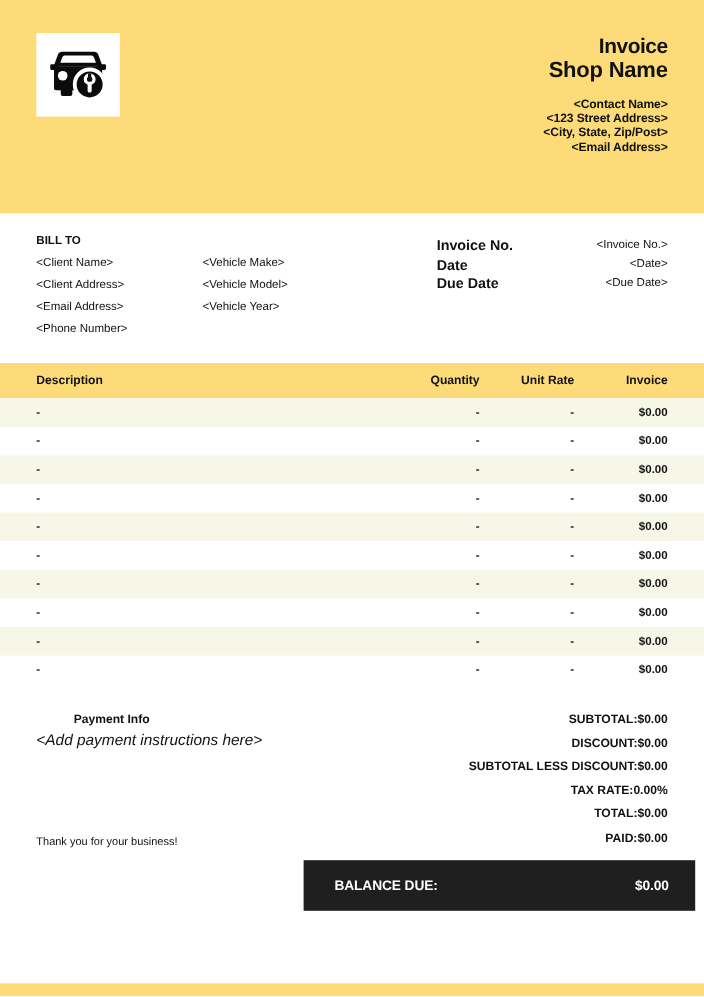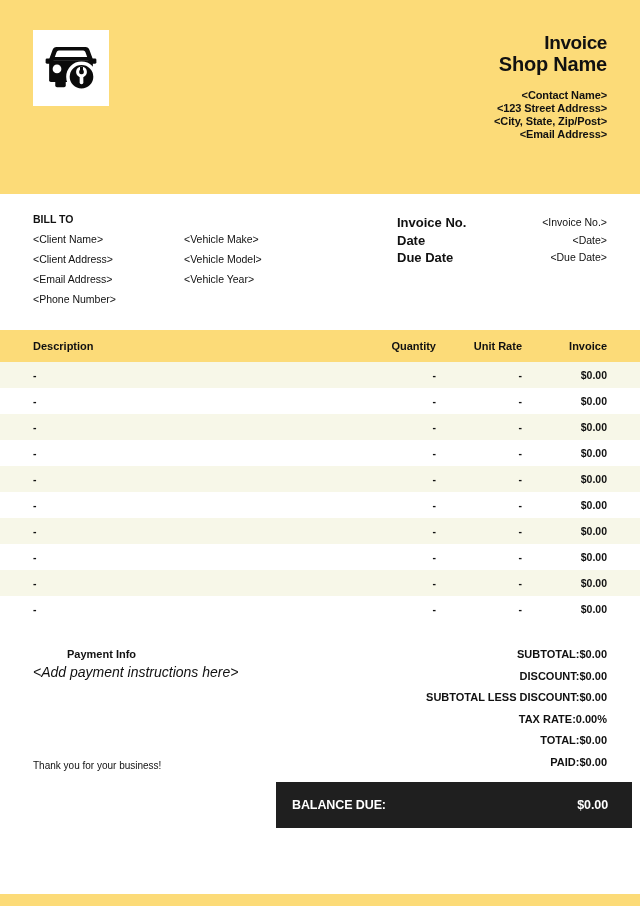--- a/index.html
+++ b/index.html
@@ -45,21 +45,21 @@
 
   
   .pay-label{position:absolute;left:33px;top:648px;font-size:11px;font-weight:700;padding-left:34px;}
   .pay-instr{position:absolute;left:33px;top:664px;font-size:14px;font-style:italic;}
   .totals{position:absolute;left:287px;top:647px;width:320px;}
   .totals .trow2{display:flex;justify-content:flex-end;height:21.5px;
                  font-size:11px;font-weight:700;line-height:14px;}
   .thankyou{position:absolute;left:33px;top:760px;font-size:10px;}
   .balance-bar{position:absolute;left:276px;top:782px;width:356px;height:46px;background:var(--bar);
                color:#ffffff;display:flex;align-items:center;justify-content:space-between;
-               padding:0 24px 0 16px;font-size:12.5px;font-weight:700;letter-spacing:-0.1px;}
+               padding:0 24px 0 28px;font-size:12.5px;font-weight:700;letter-spacing:-0.1px;}
   .footer-strip{position:absolute;left:0;top:894px;width:640px;height:12px;background:var(--accent);}
 </style>
 </head>
 <body>
 
 <div class="page">
 
   <header class="band">
     <div class="logo-box">
       <svg width="56" height="56" viewBox="0 0 64 64" aria-hidden="true">

